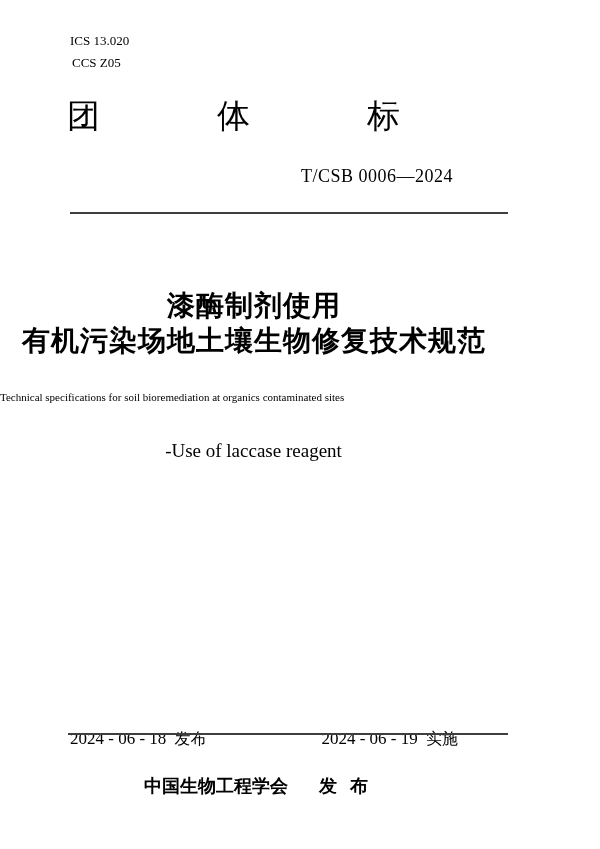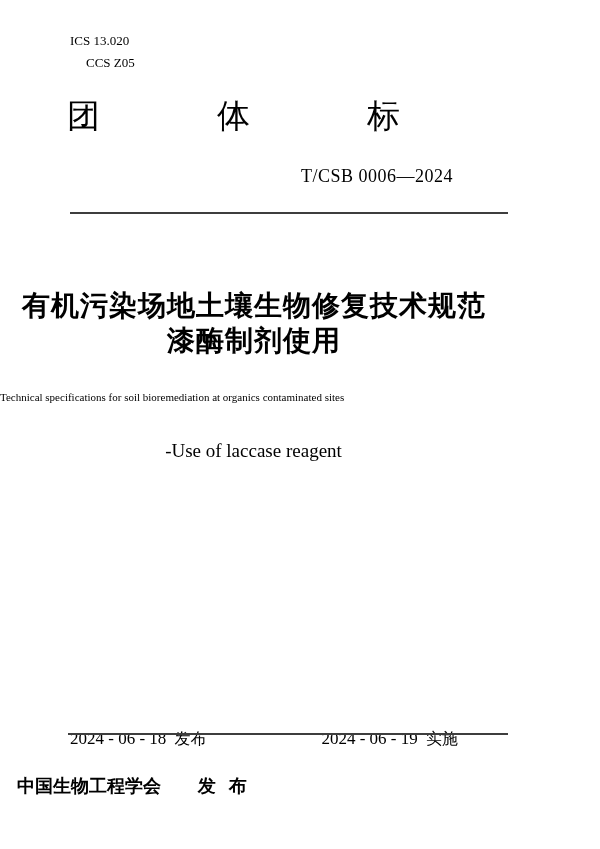--- a/index.html
+++ b/index.html
@@ -15,21 +15,21 @@
     height: 849px;
     background: var(--background);
     color: var(--text);
     font-family: "Liberation Serif", "DejaVu Serif", serif;
     overflow: hidden;
   }
   .cjk {
     font-family: "Liberation Sans", "DejaVu Sans", sans-serif;
   }
   .ics  { position: absolute; left: 70px; top: 33px;  font-size: 13px; }
-  .ccs  { position: absolute; left: 86px; top: 55px;  font-size: 13px; }
+  .ccs  { position: absolute; left: 72px; top: 55px;  font-size: 13px; }
   .std-type {
     position: absolute;
     left: 67px; top: 99px; width: 483px;
     display: flex; justify-content: space-between;
     font-family: "Liberation Sans", "DejaVu Sans", sans-serif;
     font-size: 33px; font-weight: 500; line-height: 1;
   }
   .std-number {
     position: absolute;
     right: 55px; top: 166px;
@@ -52,21 +52,22 @@
     position: absolute;
     left: 70px; right: 50px; top: 713px;
     display: flex; justify-content: space-between;
     font-size: 17px;
     margin-top: 16px;
   }
   .date-label { font-family: "Liberation Sans", "DejaVu Sans", sans-serif; margin-left: 4px; font-size: 16px; }
   .publisher {
     position: absolute;
     left: 0; right: 0; top: 774px;
-    font-family: Liberation Mono, monospace;
+    text-align: center;
+    font-family: Liberation Sans, sans-serif;
     font-size: 18px; font-weight: 700; padding-left: 17px;
   }
   .pub-action { margin-left: 26px; letter-spacing: 13px; }
 </style>
 </head>
 <body>
 
 <div class="page">
 
   <div class="ics">ICS 13.020</div>
@@ -77,22 +78,22 @@
     <span>体</span>
     <span>标</span>
     <span>准</span>
   </div>
 
   <div class="std-number">T/CSB 0006—2024</div>
 
   <div class="rule rule-top"></div>
 
   <div class="title">
+    <div>漆酶制剂使用</div>
     <div>有机污染场地土壤生物修复技术规范</div>
-    <div>漆酶制剂使用</div>
   </div>
 
   <div class="subtitle-en">Technical specifications for soil bioremediation at organics contaminated sites</div>
   <div class="subtitle-en2">-Use of laccase reagent</div>
 
   <div class="dates">
     <div class="date-left">
       <span>2024 - 06 - 18</span>
       <span class="cjk date-label">发布</span>
     </div>

